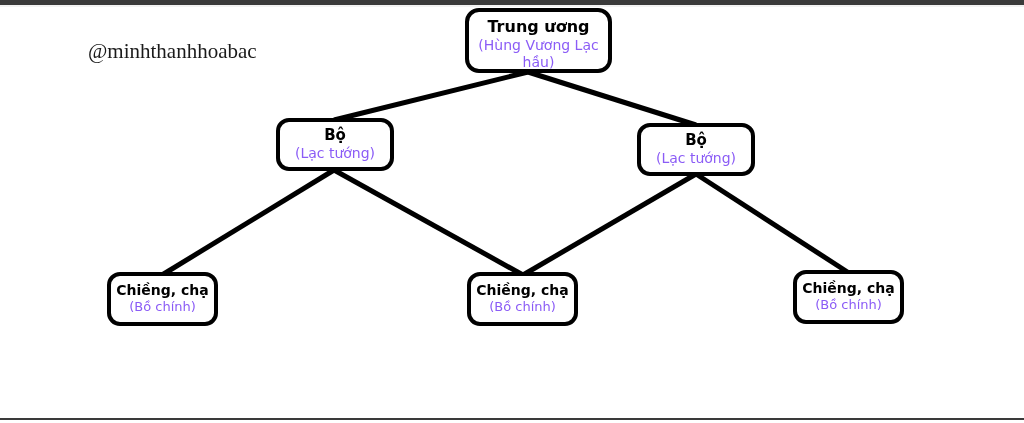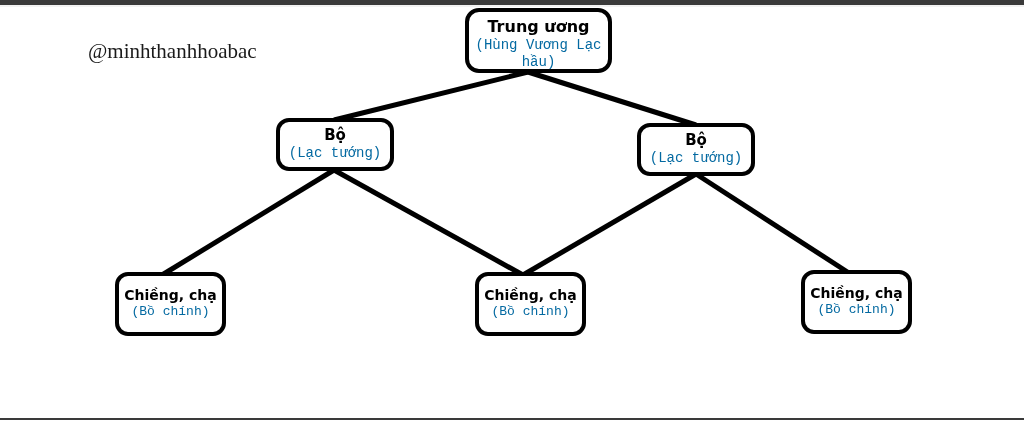--- a/index.html
+++ b/index.html
@@ -76,22 +76,21 @@
     z-index: 3;
     padding: 0 4px;
   }
   .node .title {
     font-weight: bold;
     color: #000000;
     white-space: nowrap;
   }
   .node .sub {
     font-weight: normal;
-    color: #0369a1;
-    font-family: Liberation Mono, monospace;
+    color: #8b5cf6;
   }
 
   
   #node-trung-uong {
     left: 465px;
     top: 8px;
     width: 147px;
     height: 65px;
     border-radius: 14px;
     justify-content: flex-start;
@@ -101,21 +100,21 @@
   #node-trung-uong .sub { font-size: 14px; line-height: 1.2; }
 
   
   .node-bo { width: 118px; height: 53px; border-radius: 13px; }
   .node-bo .title { font-size: 15px; line-height: 1.15; }
   .node-bo .sub { font-size: 14px; line-height: 1.2; }
   #node-bo-left  { left: 276px; top: 118px; }
   #node-bo-right { left: 637px; top: 123px; }
 
   
-  .node-chieng { width: 111px; height: 64px; border-radius: 13px; margin-left: 8px; }
+  .node-chieng { width: 111px; height: 54px; border-radius: 13px; }
   .node-chieng .title { font-size: 14px; line-height: 1.2; }
   .node-chieng .sub { font-size: 13px; line-height: 1.25; }
   #node-chieng-left   { left: 107px; top: 272px; }
   #node-chieng-mid    { left: 467px; top: 272px; }
   #node-chieng-right  { left: 793px; top: 270px; }
 </style>
 </head>
 <body>
 
 <div id="canvas">

